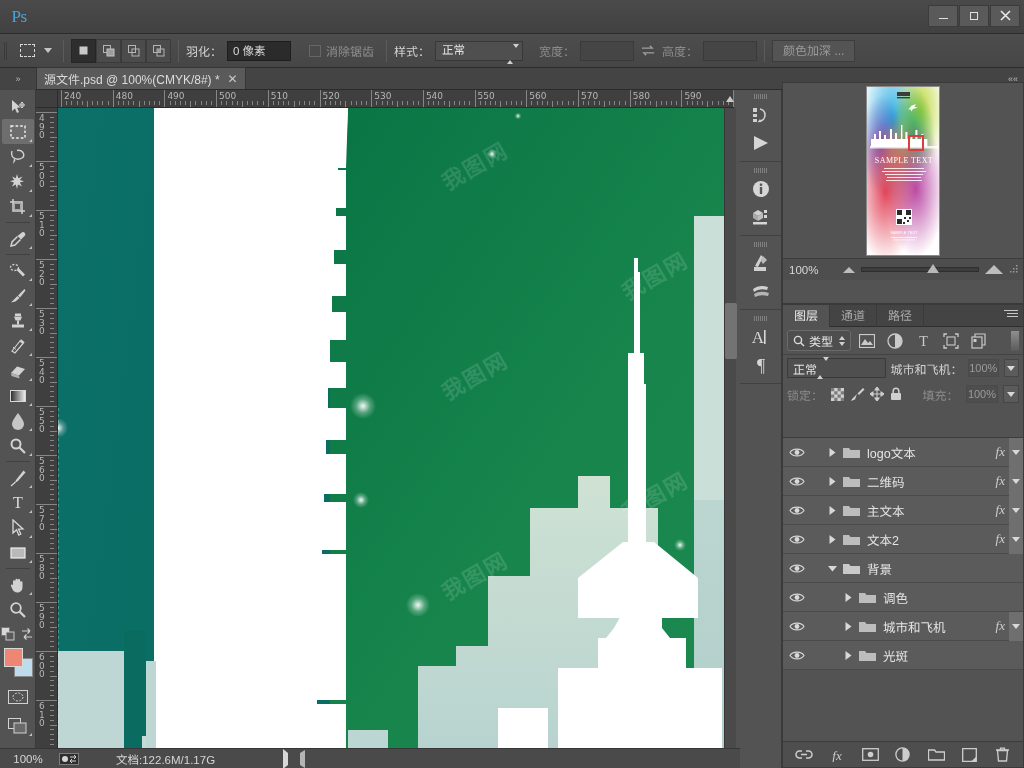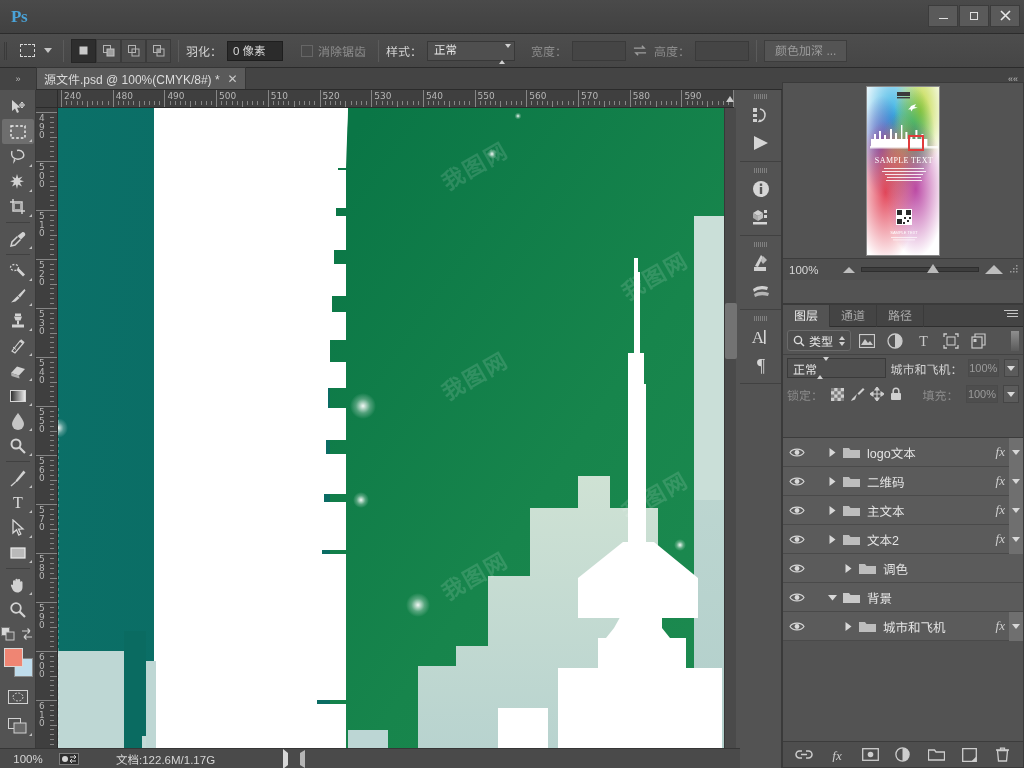--- a/index.html
+++ b/index.html
@@ -15,21 +15,21 @@
 
   
   .menubar {
     position: absolute; top: 0; left: 0; width: 1024px; height: 34px;
     background: linear-gradient(#4a4a4a, #414141);
     border-bottom: 1px solid #2c2c2c;
     display: flex; align-items: center;
   }
   .ps-logo {
     width: 38px; height: 34px; display: flex; align-items: center;
-    justify-content: center; font-weight: bold; font-size: 17px;
+    justify-content: center; font-weight: normal; font-size: 17px;
     color: #4aa3d8; letter-spacing: -0.5px;
     font-family: "Liberation Serif", serif;
   }
   .menu-items { display: flex; align-items: center; height: 34px; }
   .menu-item {
     padding: 0 9px; height: 34px; line-height: 34px;
     font-size: 12.5px; color: #d4d4d4; white-space: nowrap; cursor: default;
   }
   .win-btns { margin-left: auto; display: flex; height: 24px; margin-right: 4px; }
   .win-btn {
@@ -321,21 +321,21 @@
             <rect x="1.5" y="1.5" width="7" height="7" fill="none" stroke="#b4b4b4"></rect>
             <rect x="5" y="5" width="7" height="7" fill="none" stroke="#b4b4b4"></rect>
             <rect x="5" y="5" width="3.5" height="3.5" fill="#9d9d9d"></rect>
           </svg>
       </div>
     </div>
 
     <div class="ob-sep"></div>
 
     <span class="ob-lbl">羽化：</span>
-    <div class="ob-input" style="width:56px">0 像素</div>
+    <div class="ob-input" style="width:64px">0 像素</div>
 
     <div style="width:18px"></div>
     <div class="chk"></div>
     <span class="ob-lbl dim">消除锯齿</span>
 
     <div class="ob-sep"></div>
 
     <span class="ob-lbl">样式：</span>
     <div class="ob-select" style="width:88px">
       <span>正常</span>
@@ -1381,51 +1381,51 @@
           </span>
       </div>
 
       <div class="lrow">
         <span class="eye">
           <svg width="16" height="11" viewBox="0 0 16 11">
               <path d="M1 5.5 C3.5 1 12.5 1 15 5.5 C12.5 10 3.5 10 1 5.5 Z" fill="none" stroke="#d8d8d8" stroke-width="1.1"></path>
               <circle cx="8" cy="5.5" r="2.4" fill="#d8d8d8"></circle>
             </svg>
         </span>
-        <span class="disc" style="margin-left:28px">
-          <svg width="7" height="9" viewBox="0 0 7 9">
-              <path d="M0.5 0 L6.5 4.5 L0.5 9 Z" fill="#d8d8d8"></path>
+        <span class="disc" style="margin-left:12px">
+          <svg width="9" height="7" viewBox="0 0 9 7">
+              <path d="M0 1 L9 1 L4.5 6.5 Z" fill="#d8d8d8"></path>
             </svg>
         </span>
         <span class="folder">
           <svg width="17" height="13" viewBox="0 0 17 13">
-              <path d="M0 2 h6 l1.5 2 H17 v8 H0 Z" fill="#bdbdbd"></path>
-            </svg>
-        </span>
-        <span class="lname" style="margin-left:6px">调色</span>
+              <path d="M0 2 h6 l1.5 2 H17 v8 H0 Z" fill="#c9c9c9"></path>
+            </svg>
+        </span>
+        <span class="lname" style="margin-left:6px">背景</span>
       </div>
 
       <div class="lrow">
         <span class="eye">
           <svg width="16" height="11" viewBox="0 0 16 11">
               <path d="M1 5.5 C3.5 1 12.5 1 15 5.5 C12.5 10 3.5 10 1 5.5 Z" fill="none" stroke="#d8d8d8" stroke-width="1.1"></path>
               <circle cx="8" cy="5.5" r="2.4" fill="#d8d8d8"></circle>
             </svg>
         </span>
-        <span class="disc" style="margin-left:12px">
-          <svg width="9" height="7" viewBox="0 0 9 7">
-              <path d="M0 1 L9 1 L4.5 6.5 Z" fill="#d8d8d8"></path>
+        <span class="disc" style="margin-left:28px">
+          <svg width="7" height="9" viewBox="0 0 7 9">
+              <path d="M0.5 0 L6.5 4.5 L0.5 9 Z" fill="#d8d8d8"></path>
             </svg>
         </span>
         <span class="folder">
           <svg width="17" height="13" viewBox="0 0 17 13">
-              <path d="M0 2 h6 l1.5 2 H17 v8 H0 Z" fill="#c9c9c9"></path>
-            </svg>
-        </span>
-        <span class="lname" style="margin-left:6px">背景</span>
+              <path d="M0 2 h6 l1.5 2 H17 v8 H0 Z" fill="#bdbdbd"></path>
+            </svg>
+        </span>
+        <span class="lname" style="margin-left:6px">调色</span>
       </div>
 
       <div class="lrow">
         <span class="eye">
           <svg width="16" height="11" viewBox="0 0 16 11">
               <path d="M1 5.5 C3.5 1 12.5 1 15 5.5 C12.5 10 3.5 10 1 5.5 Z" fill="none" stroke="#d8d8d8" stroke-width="1.1"></path>
               <circle cx="8" cy="5.5" r="2.4" fill="#d8d8d8"></circle>
             </svg>
         </span>
         <span class="disc" style="margin-left:28px">
@@ -1438,20 +1438,39 @@
               <path d="M0 2 h6 l1.5 2 H17 v8 H0 Z" fill="#bdbdbd"></path>
             </svg>
         </span>
         <span class="lname" style="margin-left:6px">城市和飞机</span>
         <span class="fx">fx</span>
         <span class="fxcaret">
             <span class="tri-d"></span>
           </span>
       </div>
 
+      <div class="lrow">
+        <span class="eye">
+          <svg width="16" height="11" viewBox="0 0 16 11">
+              <path d="M1 5.5 C3.5 1 12.5 1 15 5.5 C12.5 10 3.5 10 1 5.5 Z" fill="none" stroke="#d8d8d8" stroke-width="1.1"></path>
+              <circle cx="8" cy="5.5" r="2.4" fill="#d8d8d8"></circle>
+            </svg>
+        </span>
+        <span class="disc" style="margin-left:28px">
+          <svg width="7" height="9" viewBox="0 0 7 9">
+              <path d="M0.5 0 L6.5 4.5 L0.5 9 Z" fill="#d8d8d8"></path>
+            </svg>
+        </span>
+        <span class="folder">
+          <svg width="17" height="13" viewBox="0 0 17 13">
+              <path d="M0 2 h6 l1.5 2 H17 v8 H0 Z" fill="#bdbdbd"></path>
+            </svg>
+        </span>
+        <span class="lname" style="margin-left:6px">光斑</span>
+      </div>
 
 
     </div>
 
     <div class="lp-footer">
       <span class="lf-ico">
         <svg width="18" height="11" viewBox="0 0 18 11">
             <path d="M7 2 H4.5 a3.5 3.5 0 0 0 0 7 H7 M11 2 h2.5 a3.5 3.5 0 0 1 0 7 H11 M6 5.5 h6" fill="none" stroke="#cdcdcd" stroke-width="1.5"></path>
           </svg>
       </span>

